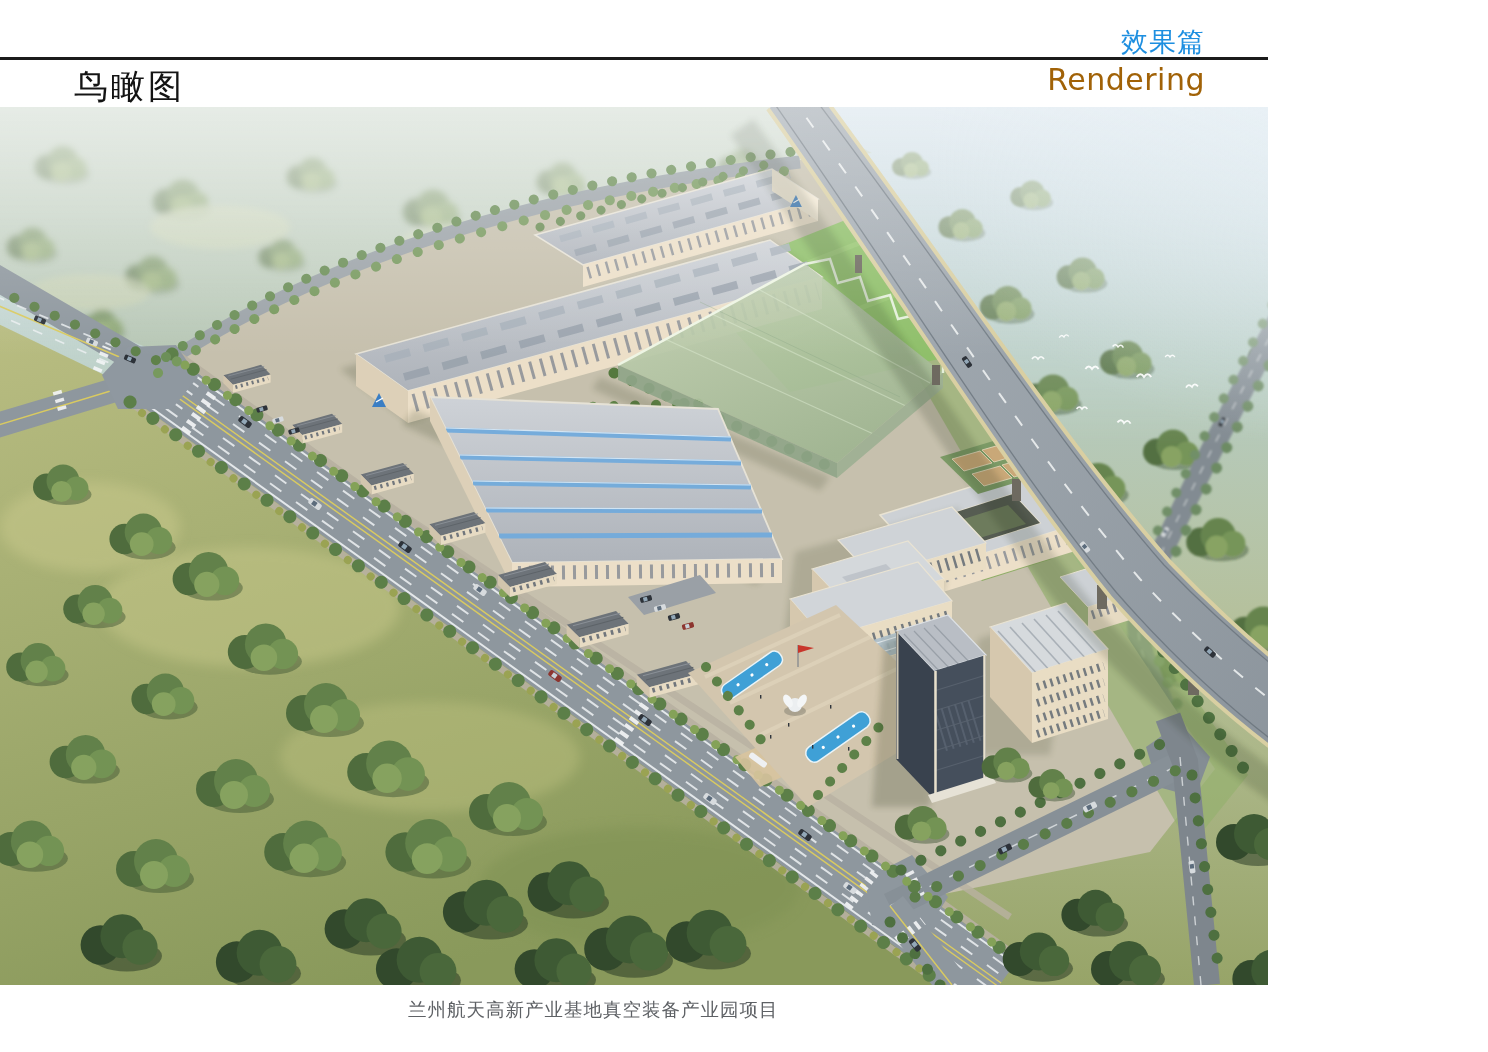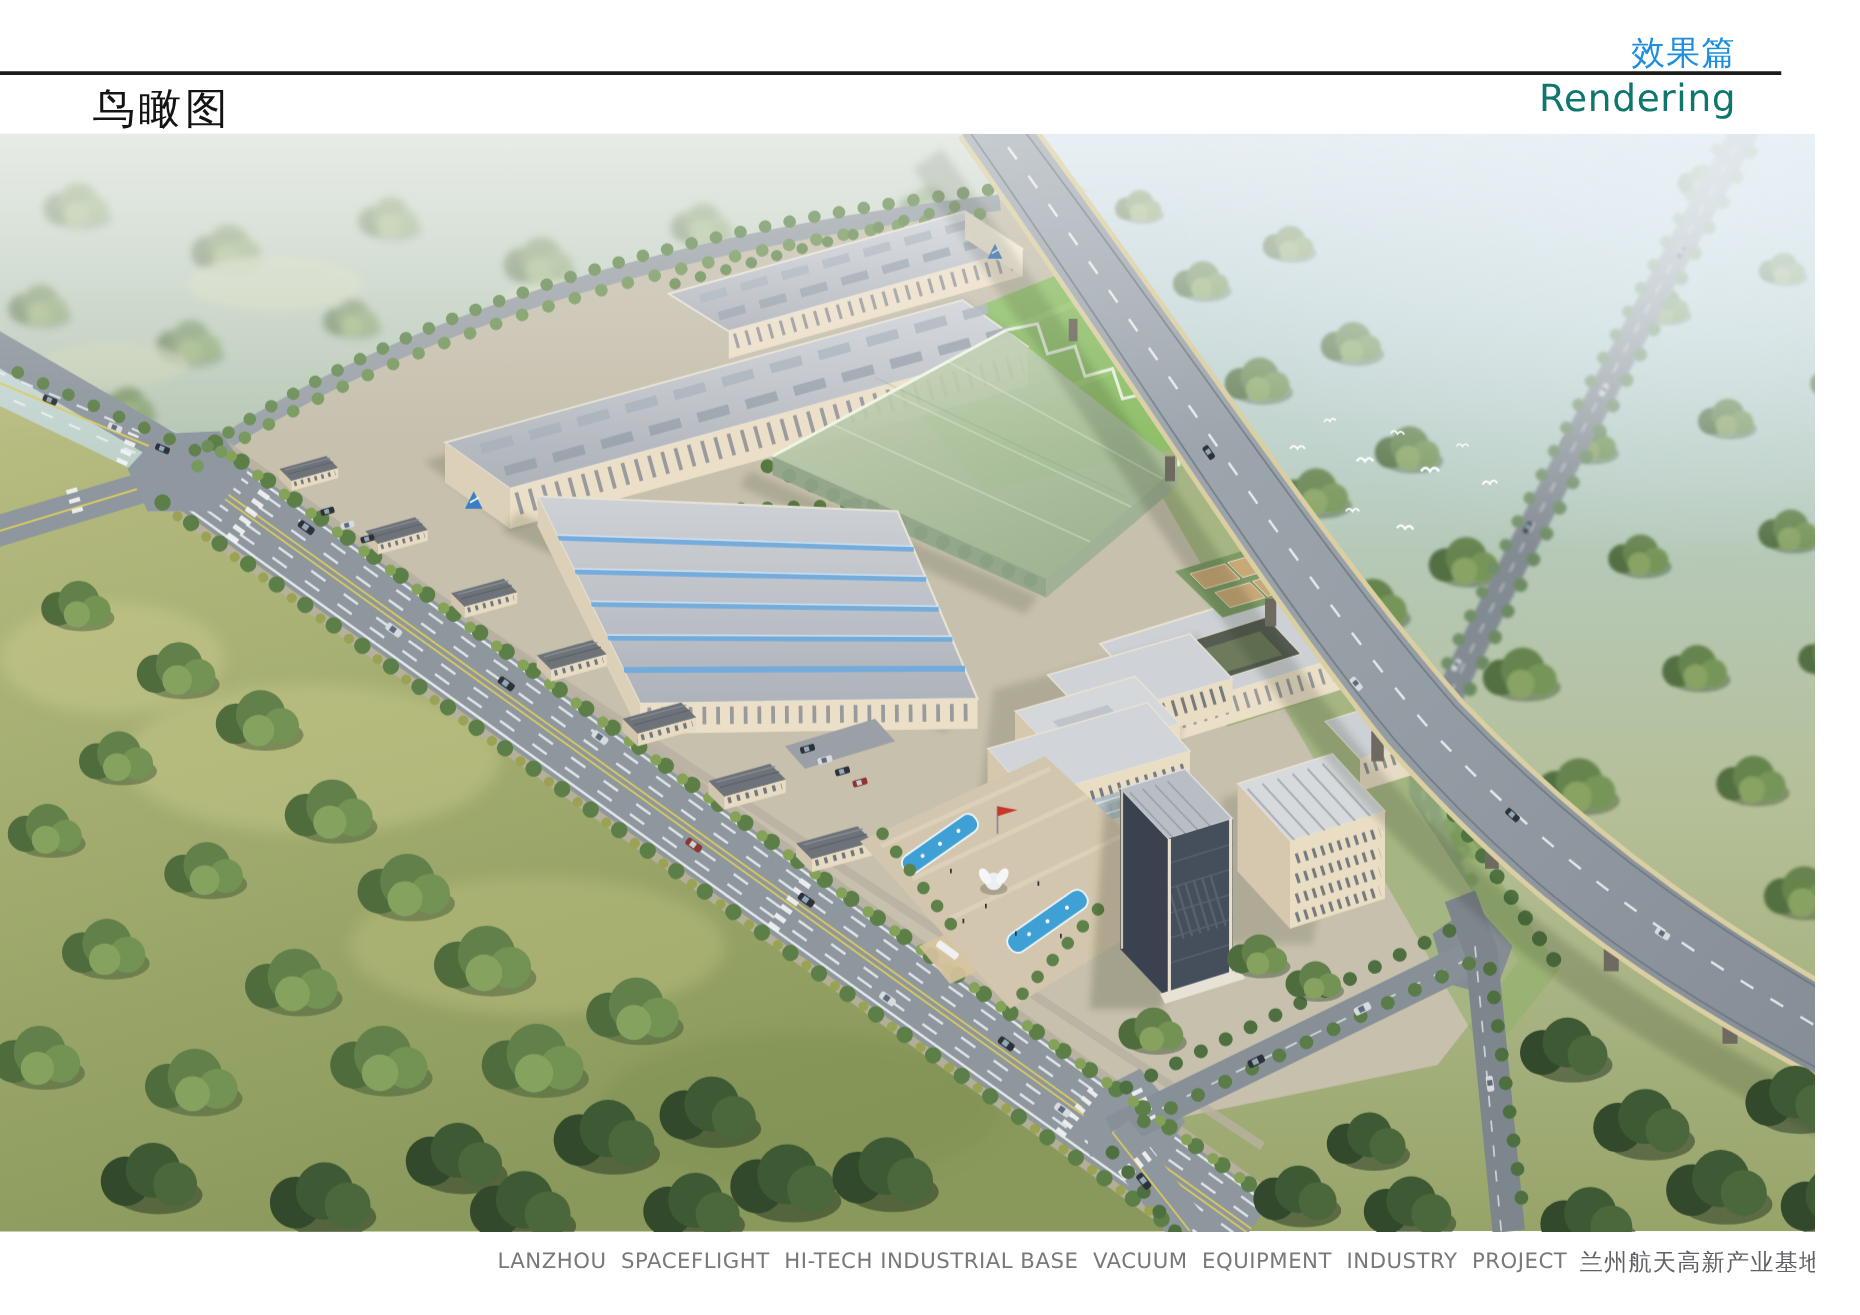--- a/index.html
+++ b/index.html
@@ -1,20 +1,20 @@
 <!DOCTYPE html>
 <html><head>
 <meta charset="utf-8">
 <style>
   html,body{margin:0;padding:0;background:#ffffff;}
-  .page{position:relative;width:1452px;height:1052px;background:#ffffff;overflow:hidden;
+  .page{position:relative;width:1268px;height:1052px;background:#ffffff;overflow:hidden;
         font-family:"DejaVu Sans","Liberation Sans",sans-serif;}
   .hr-line{position:absolute;left:0;top:57px;width:1425px;height:3px;background:#1b1b1b;}
   .title-cn{position:absolute;top:24px;right:63px;font-size:27px;color:#1E8FE0;letter-spacing:1px;}
-  .title-en{position:absolute;top:62px;right:63px;font-size:30px;color:#0f766e;letter-spacing:0.5px;}
+  .title-en{position:absolute;top:62px;right:63px;font-size:30px;color:#a16207;letter-spacing:0.5px;}
   .page-label{position:absolute;left:74px;top:64px;font-size:34px;color:#141414;font-weight:500;letter-spacing:3px;}
   .accent-top{position:absolute;left:1475px;top:32px;}
   .scene-wrap{position:absolute;left:0;top:107px;width:1488px;height:878px;}
   .footer{position:absolute;left:398px;top:995px;height:28px;display:flex;align-items:center;}
   .cap-en{font-size:17px;color:#77797C;white-space:pre;letter-spacing:0.4px;}
   .cap-cn{font-size:18.5px;color:#5e6165;margin-left:10px;letter-spacing:1px;white-space:nowrap;}
 </style>
 </head>
 <body>
 
@@ -566,18 +566,17 @@
       <use href="#bird" transform="translate(1144,270) scale(1.2)"></use>
           <use href="#bird" transform="translate(1170,250) scale(0.8)"></use>
       <use href="#bird" transform="translate(1192,280) scale(1) rotate(-6)"></use>
           <use href="#bird" transform="translate(1082,302) scale(0.9)"></use>
       <use href="#bird" transform="translate(1124,316) scale(1.1) rotate(5)"></use>
     </g>
   </svg>
   </div>
 
   <div class="footer">
-    <span class="cap-en">LANZHOU  SPACEFLIGHT  HI-TECH INDUSTRIAL BASE  VACUUM  EQUIPMENT  INDUSTRY  PROJECT</span>
     <span class="cap-cn">兰州航天高新产业基地真空装备产业园项目</span>
 
   </div>
 
 </div>
 
 </body></html>

